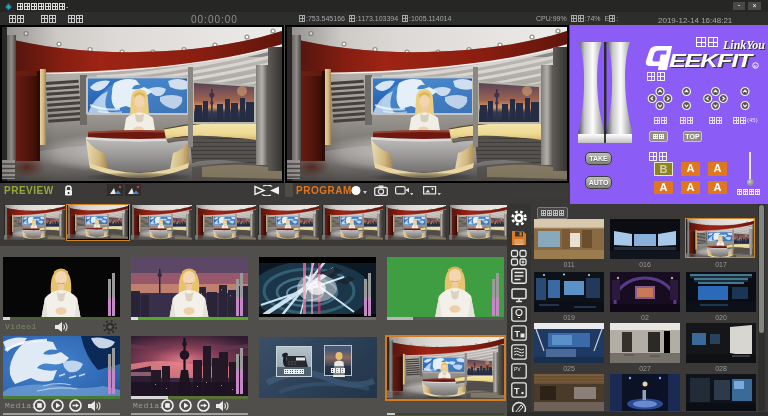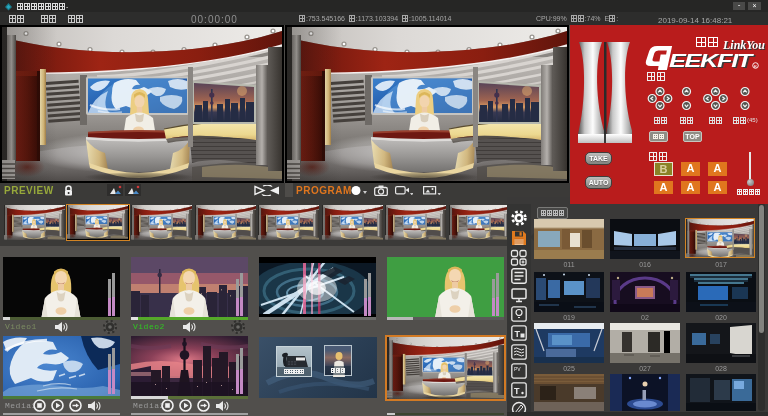--- a/index.html
+++ b/index.html
@@ -33,21 +33,21 @@
 .mon svg{position:absolute;left:2px;top:2px}
 
 .lbar{top:183px;height:14px;background:#3b3a38}
 #prebar{left:0;width:285px}
 #progbar{left:293px;width:284px}
 
 #strip{left:0;top:197px;width:507px;height:49px;background:#3b3a38}
 
 #vgrid{left:0;top:246px;width:507px;height:218px;background:#514f4c}
 
-#switcher{left:570px;top:25px;width:198px;height:179px;background:#b91c1c}
+#switcher{left:570px;top:25px;width:198px;height:179px;background:#8b5cf6}
 
 #browser{left:507px;top:197px;width:261px;height:219px;background:#3a3938}
 #toolbar{left:0;top:7px;width:24px;height:212px;background:#343433}
 .sc{width:70px;height:40px;background:#000;overflow:hidden}
 .slab{width:70px;text-align:center;font-size:7px;color:#999}
 </style></head>
 <body>
 <div id="stage">
 
 <svg width="0" height="0" style="position:absolute">
@@ -449,21 +449,21 @@
         <span class="cj c7" style="--c:#ccc"></span>
         <span class="cj c7" style="--c:#ccc"></span>
       </span>
  <span class="abs ct" style="left:68px;top:3px">
         <span class="cj c7" style="--c:#ccc"></span>
         <span class="cj c7" style="--c:#ccc"></span>
       </span>
  <span class="abs" style="left:191px;top:2px;color:#8f8f8f;font-size:10px;letter-spacing:1px">00:00:00</span>
  <span class="abs ct" style="left:299px;top:3px;font-size:7px;color:#a8a8a8"><span class="cj c6" style="--c:#a8a8a8"></span>:753.545166&nbsp;&nbsp;<span class="cj c6" style="--c:#a8a8a8"></span>:1173.103394&nbsp;&nbsp;<span class="cj c6" style="--c:#a8a8a8"></span>:1005.114014</span>
  <span class="abs ct" style="left:536px;top:3px;font-size:7px;color:#a8a8a8">CPU:99%&nbsp;&nbsp;<span class="cj c6" style="--c:#a8a8a8"></span><span class="cj c6" style="--c:#a8a8a8"></span>:74%&nbsp;&nbsp;E<span class="cj c6" style="--c:#a8a8a8"></span>:</span>
- <span class="abs" style="left:658px;top:4px;font-size:8px;color:#a8a8a8">2019-09-14 16:48:21</span>
+ <span class="abs" style="left:658px;top:4px;font-size:8px;color:#a8a8a8">2019-12-14 16:48:21</span>
 </div>
 
 <div class="abs mon" id="premon">
       <svg width="280" height="154" viewBox="0 0 280 154">
         <use href="#studio"></use>
       </svg>
     </div>
 <div class="abs mon" id="progmon">
       <svg width="280" height="154" viewBox="0 0 280 154">
         <use href="#studio"></use>
@@ -573,29 +573,20 @@
   <svg width="117" height="63">
           <use href="#cityDusk"></use>
           <use href="#ladyB" x="18" y="6" width="80" height="57"></use>
         </svg>
   <div class="abs" style="left:105px;top:22px;width:2.5px;height:37px;background:linear-gradient(#9a9a9a 52%,#c489c4 52%)"></div>
   <div class="abs" style="left:109px;top:16px;width:2.5px;height:43px;background:linear-gradient(#9a9a9a 55%,#c489c4 55%)"></div>
   <div class="abs" style="left:0;bottom:0;width:117px;height:3px;background:#55a82a">
           <div class="abs" style="left:0;top:0;width:7px;height:3px;background:#e0e0e0"></div>
         </div>
  </div>
- <div class="abs lrow" style="left:131px;top:74px">
-        <span class="vname" style="color:#30c820">Video2</span>
-        <svg class="abs" style="left:52px;top:2px" width="13" height="10">
-          <use href="#spk"></use>
-        </svg>
-        <svg class="abs" style="left:100px;top:0" width="14" height="14">
-          <use href="#gear"></use>
-        </svg>
-      </div>
 
  <div class="abs" style="left:259px;top:11px;width:117px;height:63px;background:#000">
   <svg width="117" height="63">
           <use href="#swirl"></use>
         </svg>
   <div class="abs" style="left:105px;top:22px;width:2.5px;height:37px;background:linear-gradient(#9a9a9a 52%,#c489c4 52%)"></div>
   <div class="abs" style="left:109px;top:16px;width:2.5px;height:43px;background:linear-gradient(#9a9a9a 55%,#c489c4 55%)"></div>
   <div class="abs" style="left:0;bottom:0;width:117px;height:3px;background:#6a6a68"></div>
  </div>
 

